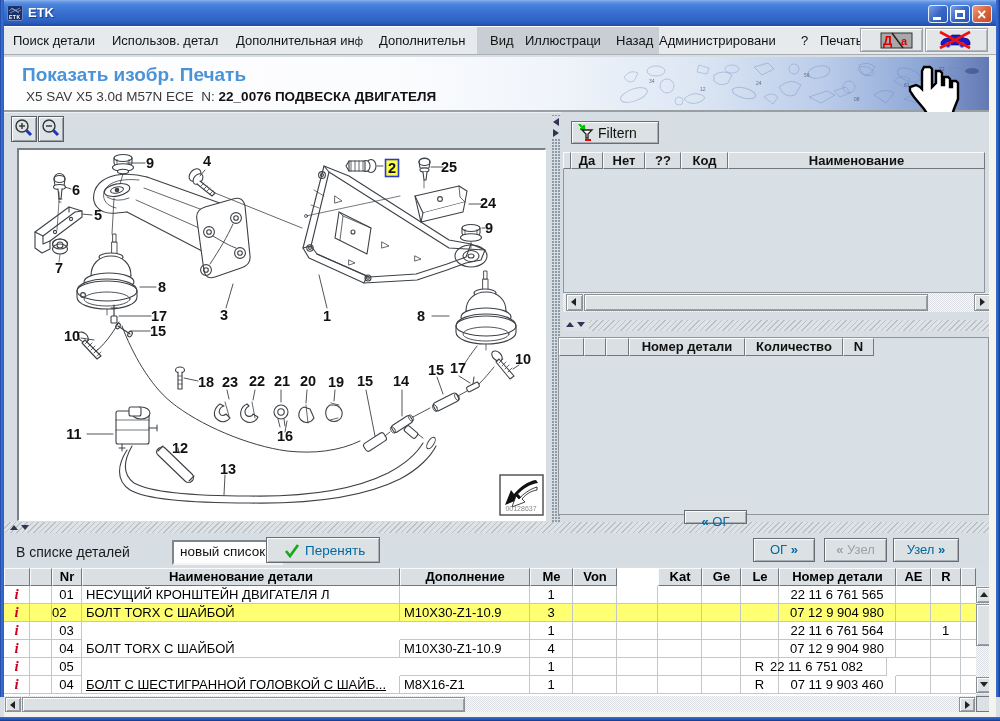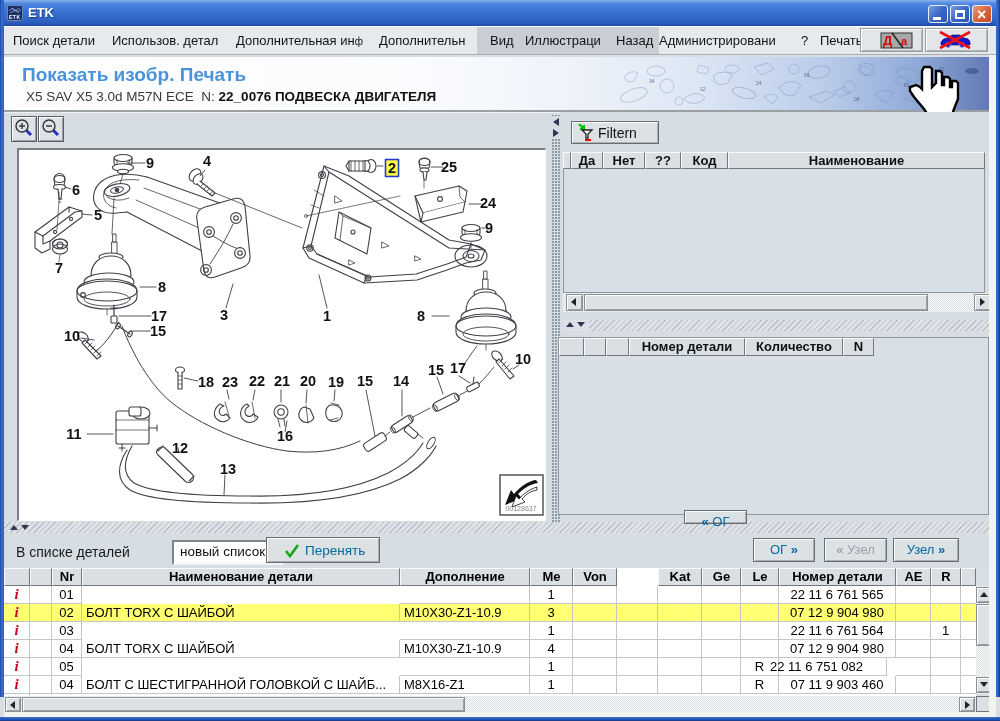--- a/index.html
+++ b/index.html
@@ -582,36 +582,37 @@
 <div class="bth" style="left:779px; width:117px;">Номер детали</div>
 <div class="bth" style="left:896px; width:35px;">AE</div>
 <div class="bth" style="left:931px; width:30px;">R</div>
 <div class="bth" style="left:961px; width:15px;"></div>
 
 <div id="rows" class="abs" style="left:4px; top:586px; width:972px; height:110px; background:#fff; overflow:hidden; font-size:13px;">
   <div class="brow" style="top:0;">
     <div class="bcell icn-i" style="left:0; width:26px;">i</div>
       <div class="bcell" style="left:26px; width:22px;"></div>
       <div class="bcell" style="left:48px; width:30px; text-align:center; padding:0;">01</div>
+      <div class="bcell" style="left:78px; width:318px;">НЕСУЩИЙ КРОНШТЕЙН ДВИГАТЕЛЯ Л</div>
       <div class="bcell" style="left:396px; width:130px;"></div>
       <div class="bcell" style="left:526px; width:43px; text-align:center; padding:0;">1</div>
       <div class="bcell" style="left:569px; width:44px;"></div>
       <div class="bcell" style="left:613px; width:41px;"></div>
       <div class="bcell" style="left:654px; width:44px;"></div>
       <div class="bcell" style="left:698px; width:39px;"></div>
       <div class="bcell" style="left:737px; width:38px; text-align:center; padding:0;"></div>
       <div class="bcell" style="left:775px; width:117px; text-align:center; padding:0;">22 11 6 761 565</div>
       <div class="bcell" style="left:892px; width:35px;"></div>
       <div class="bcell" style="left:927px; width:30px; text-align:center; padding:0;"></div>
       <div class="bcell" style="left:957px; width:15px; border-right:none;"></div>
   </div>
   <div class="brow yel" style="top:18px;">
     <div class="bcell icn-i" style="left:0; width:26px;">i</div>
       <div class="bcell" style="left:26px; width:22px;"></div>
-      <div class="bcell" style="left:48px; width:30px; text-align:center; padding:0;">02</div>
+      <div class="bcell" style="left:48px; width:30px; padding:0;">02</div>
       <div class="bcell" style="left:78px; width:318px;">БОЛТ TORX С ШАЙБОЙ</div>
       <div class="bcell" style="left:396px; width:130px;">M10X30-Z1-10.9</div>
       <div class="bcell" style="left:526px; width:43px; text-align:center; padding:0;">3</div>
       <div class="bcell" style="left:569px; width:44px;"></div>
       <div class="bcell" style="left:613px; width:41px;"></div>
       <div class="bcell" style="left:654px; width:44px;"></div>
       <div class="bcell" style="left:698px; width:39px;"></div>
       <div class="bcell" style="left:737px; width:38px; text-align:center; padding:0;"></div>
       <div class="bcell" style="left:775px; width:117px; text-align:center; padding:0;">07 12 9 904 980</div>
       <div class="bcell" style="left:892px; width:35px;"></div>
@@ -664,21 +665,21 @@
       <div class="bcell" style="left:737px; width:38px; text-align:center; padding:0;">R</div>
       <div class="bcell" style="left:766px; width:117px; text-align:left; padding:0;">22 11 6 751 082</div>
       <div class="bcell" style="left:892px; width:35px;"></div>
       <div class="bcell" style="left:927px; width:30px; text-align:center; padding:0;"></div>
       <div class="bcell" style="left:957px; width:15px; border-right:none;"></div>
   </div>
   <div class="brow" style="top:90px;">
     <div class="bcell icn-i" style="left:0; width:26px;">i</div>
       <div class="bcell" style="left:26px; width:22px;"></div>
       <div class="bcell" style="left:48px; width:30px; text-align:center; padding:0;">04</div>
-      <div class="bcell" style="left:78px; width:318px;">БОЛТ С ШЕСТИГРАННОЙ ГОЛОВКОЙ С ШАЙБ...</div>
+      <div class="bcell" style="left:78px; width:318px;text-decoration:underline;">БОЛТ С ШЕСТИГРАННОЙ ГОЛОВКОЙ С ШАЙБ...</div>
       <div class="bcell" style="left:396px; width:130px;">M8X16-Z1</div>
       <div class="bcell" style="left:526px; width:43px; text-align:center; padding:0;">1</div>
       <div class="bcell" style="left:569px; width:44px;"></div>
       <div class="bcell" style="left:613px; width:41px;"></div>
       <div class="bcell" style="left:654px; width:44px;"></div>
       <div class="bcell" style="left:698px; width:39px;"></div>
       <div class="bcell" style="left:737px; width:38px; text-align:center; padding:0;">R</div>
       <div class="bcell" style="left:775px; width:117px; text-align:center; padding:0;">07 11 9 903 460</div>
       <div class="bcell" style="left:892px; width:35px;"></div>
       <div class="bcell" style="left:927px; width:30px; text-align:center; padding:0;"></div>

